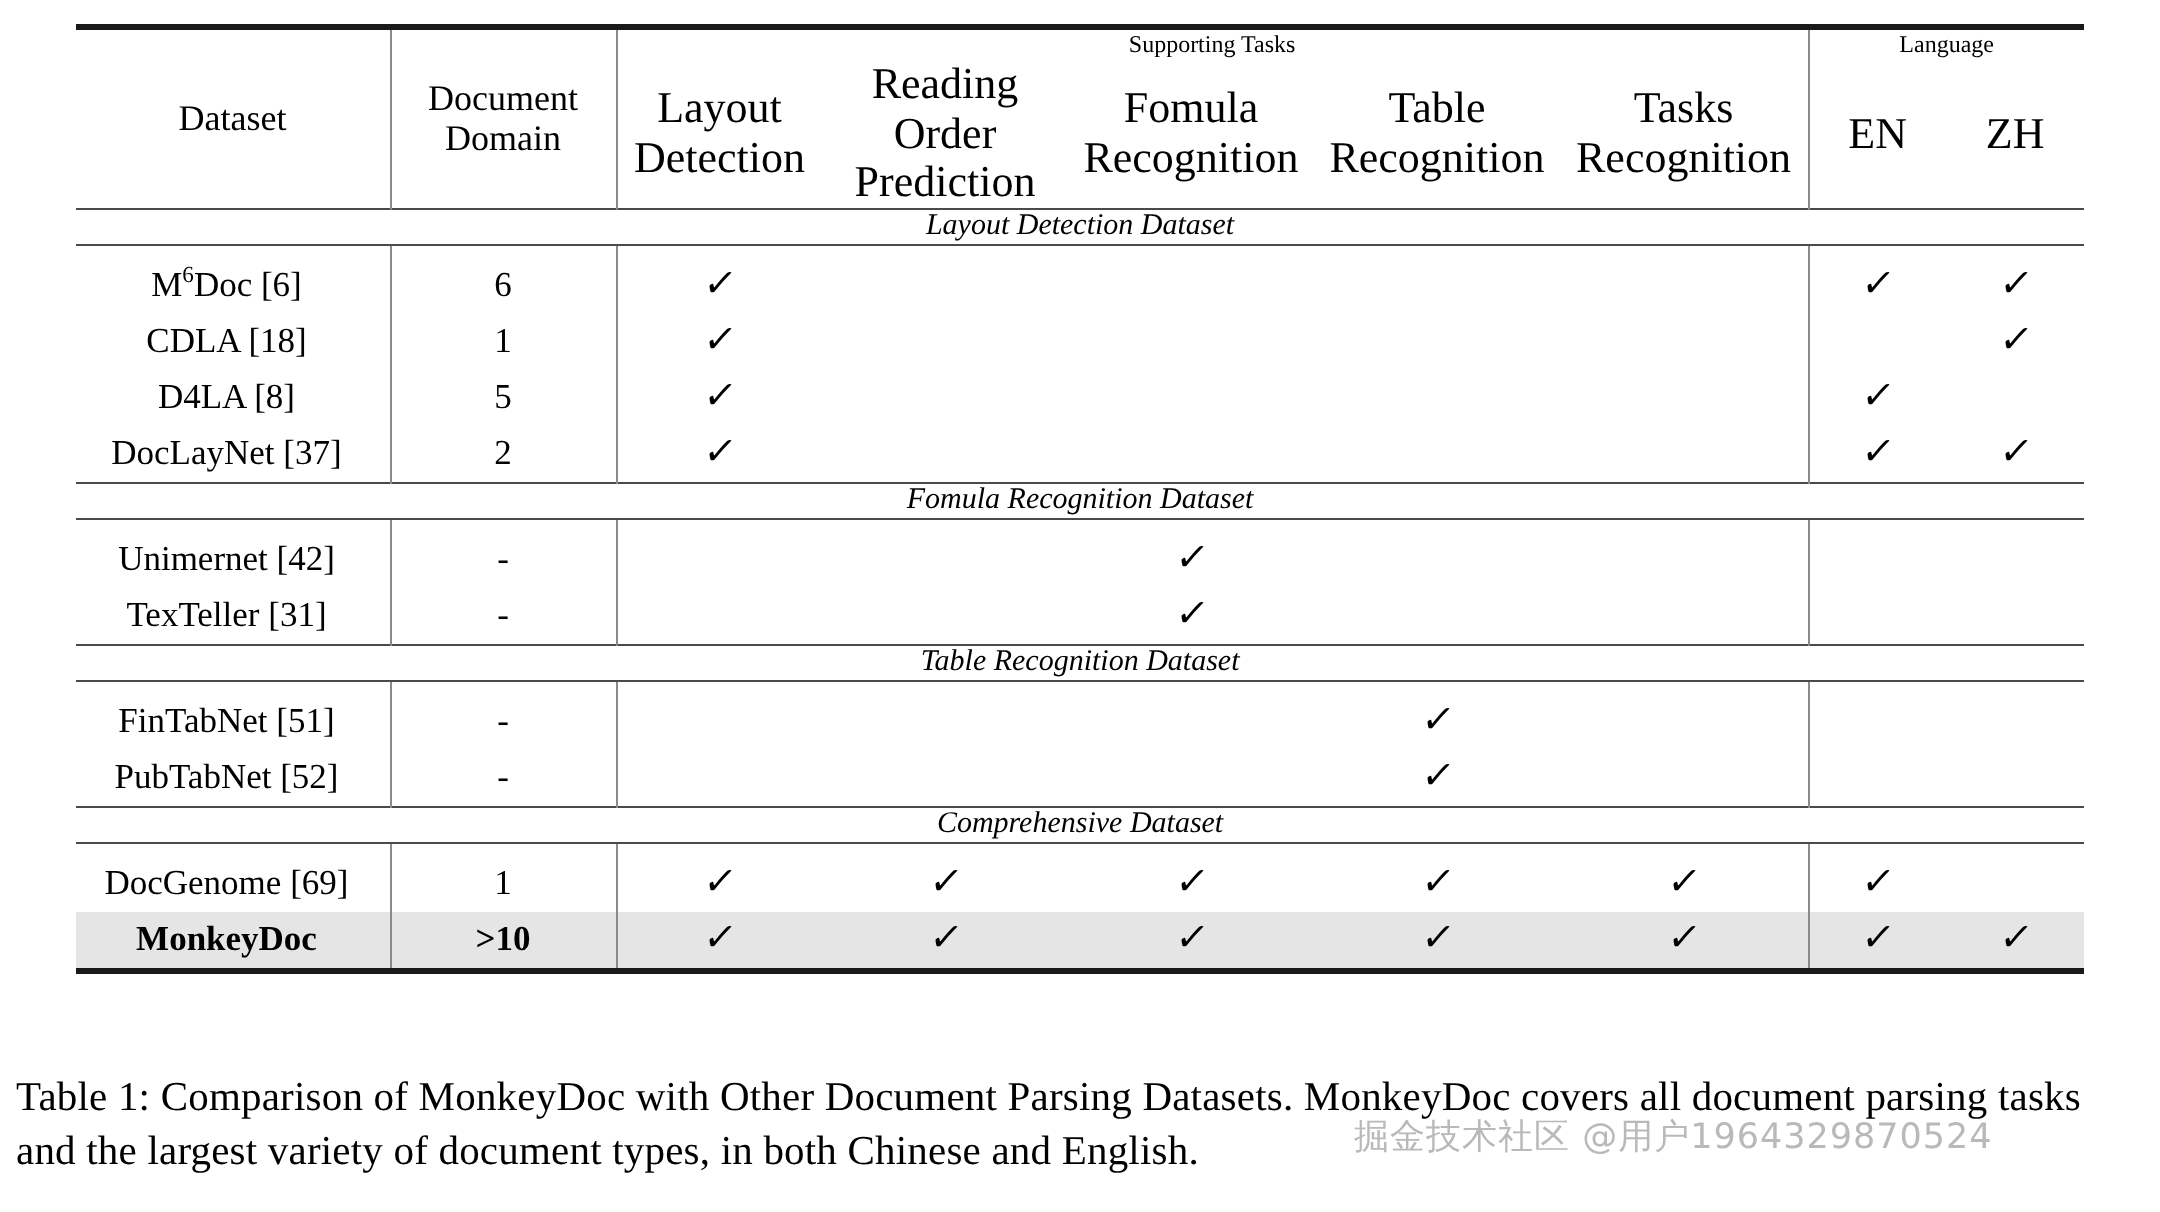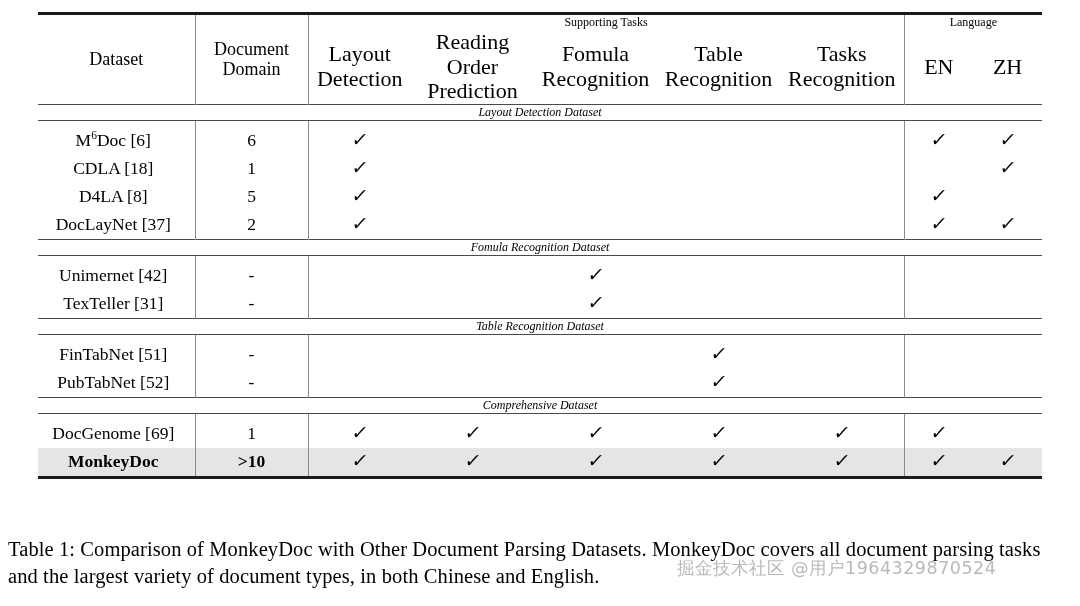--- a/index.html
+++ b/index.html
@@ -69,21 +69,21 @@
     font-size: 12px;
     padding-bottom: 1px;
   }
   .hdr-cell-pad { padding: 5px 2px 8px 2px; }
   .hdr-two-line { display: block; }
 
   
   .section-row td {
     text-align: left;
     font-style: italic;
-    font-size: 12px;
+    font-size: 15px;
     padding: 5px 0 5px 14px;
   }
 
   
   .drow td {
     height: 28px;
     font-size: 17.5px;
   }
   .drow td.name { padding-right: 6px; }
   .drow.highlight td { background: #e5e5e5; }

